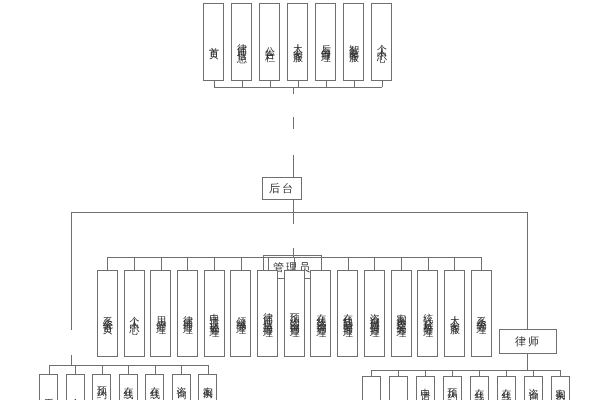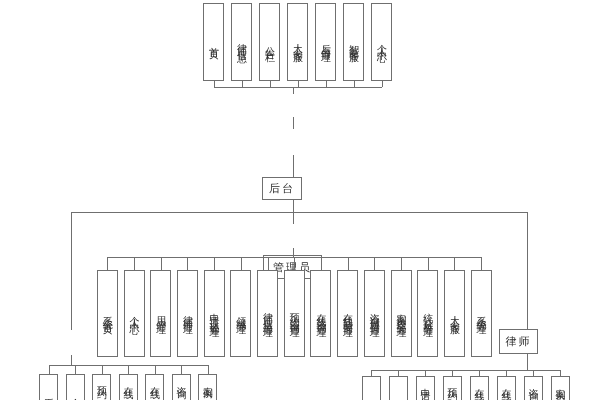--- a/index.html
+++ b/index.html
@@ -19,21 +19,21 @@
   }
   .node.v.top{justify-content:flex-start;}
   .cline{position:absolute;background:#6f6f6f;}
 </style>
 </head>
 <body>
 
 <div class="canvas" id="canvas">
     <div class="node h" style="left: 262px; top: 177px; width: 40px; height: 23px;">后台</div>
     <div class="node h" style="left: 263px; top: 224px; width: 59px; height: 24px; margin-top: 31px;">管理员</div>
-    <div class="node h" style="left: 499px; top: 329px; width: 39px; height: 25px; text-align: right;">律师</div>
+    <div class="node h" style="left: 499px; top: 329px; width: 58px; height: 25px; text-align: right;">律师</div>
     <div class="cline" style="left: 213.5px; top: 87px; width: 168px; height: 1px;"></div>
     <div class="cline" style="left: 213.5px; top: 81px; width: 1px; height: 6px;"></div>
     <div class="node v" style="left: 203px; top: 3px; width: 21px; height: 78px;">首页</div>
     <div class="cline" style="left: 241.5px; top: 81px; width: 1px; height: 6px;"></div>
     <div class="node v" style="left: 231px; top: 3px; width: 21px; height: 78px;">律师信息</div>
     <div class="cline" style="left: 269.5px; top: 81px; width: 1px; height: 6px;"></div>
     <div class="node v" style="left: 259px; top: 3px; width: 21px; height: 78px;">公告栏</div>
     <div class="cline" style="left: 297.5px; top: 81px; width: 1px; height: 6px;"></div>
     <div class="node v" style="left: 287px; top: 3px; width: 21px; height: 78px;">人工客服</div>
     <div class="cline" style="left: 325.5px; top: 81px; width: 1px; height: 6px;"></div>

